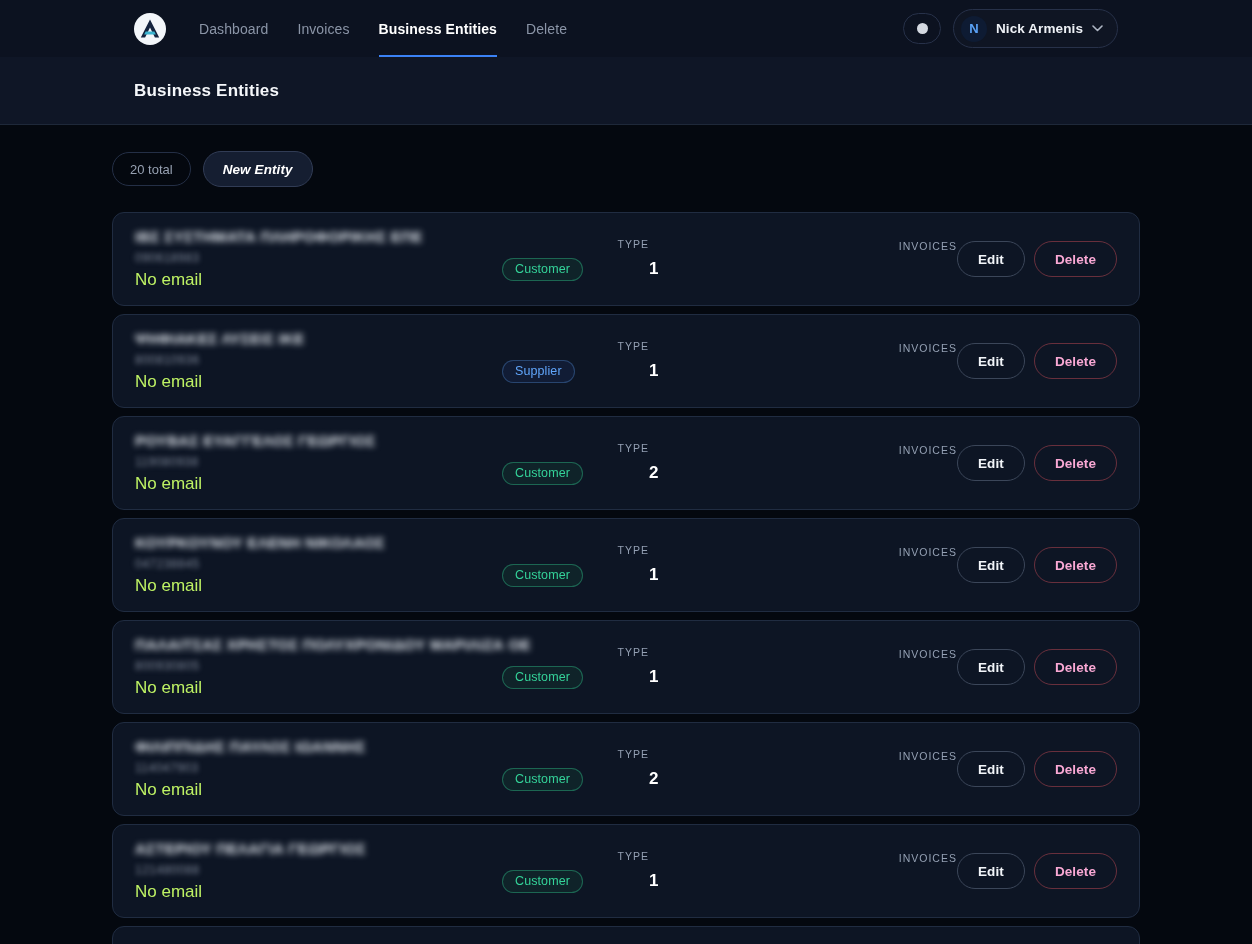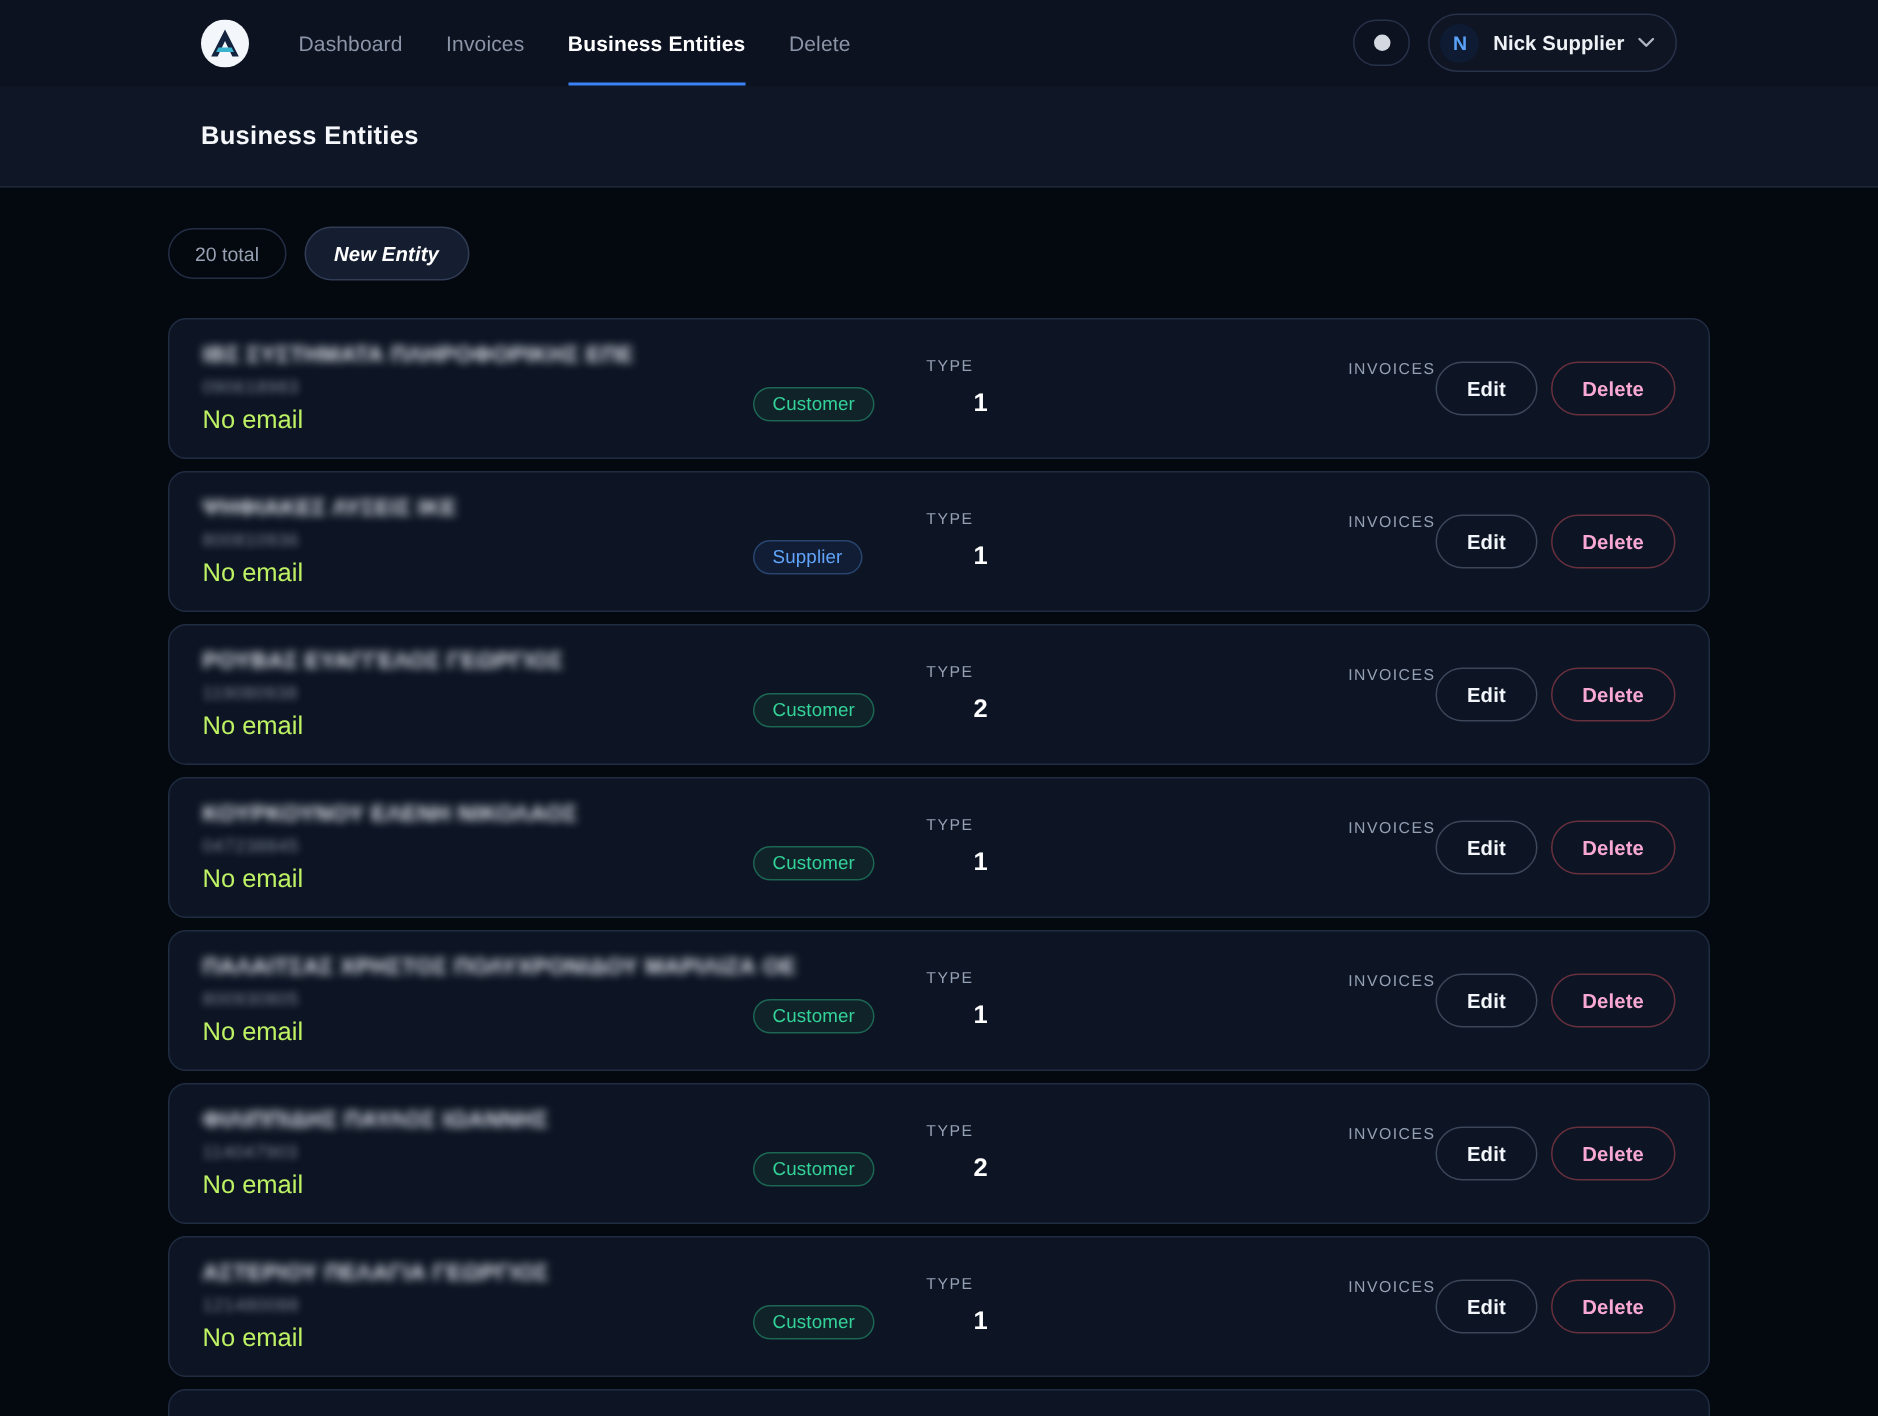--- a/index.html
+++ b/index.html
@@ -109,21 +109,21 @@
         <a class="nav-item">Invoices</a>
         <a class="nav-item active">Business Entities</a>
         <a class="nav-item">Delete</a>
       </nav>
     <div class="topnav-right">
       <button class="dot-toggle">
         <span class="dot"></span>
       </button>
       <button class="user-pill">
         <span class="avatar">N</span>
-        <span class="user-name">Nick Supplier</span>
+        <span class="user-name">Nick Armenis</span>
         <svg class="chev" width="11" height="7" viewBox="0 0 11 7">
           <path d="M1 1 L5.5 5.5 L10 1" stroke="#aeb6c4" stroke-width="1.6" fill="none" stroke-linecap="round" stroke-linejoin="round"></path>
         </svg>
       </button>
     </div>
   </div>
 </header>
 
 <div class="subheader">
   <div class="container">

